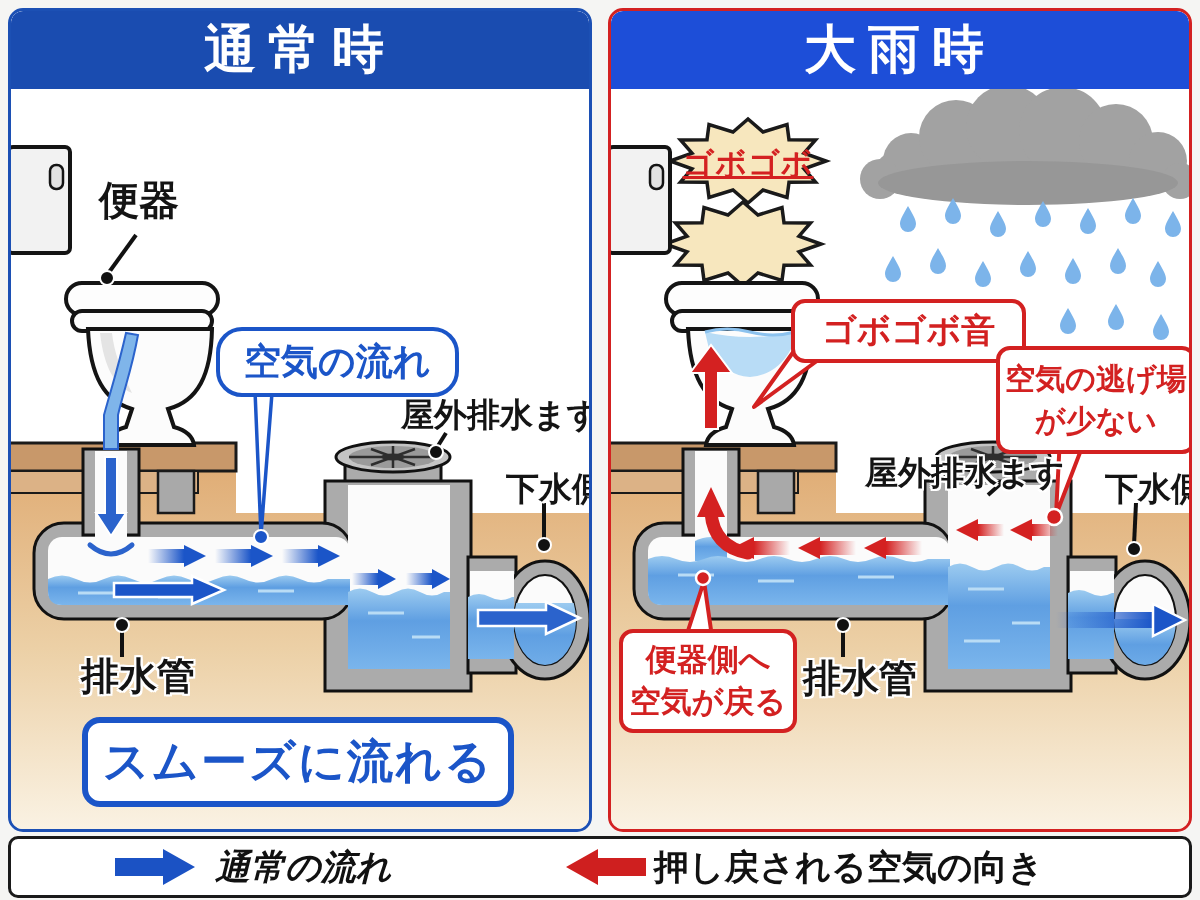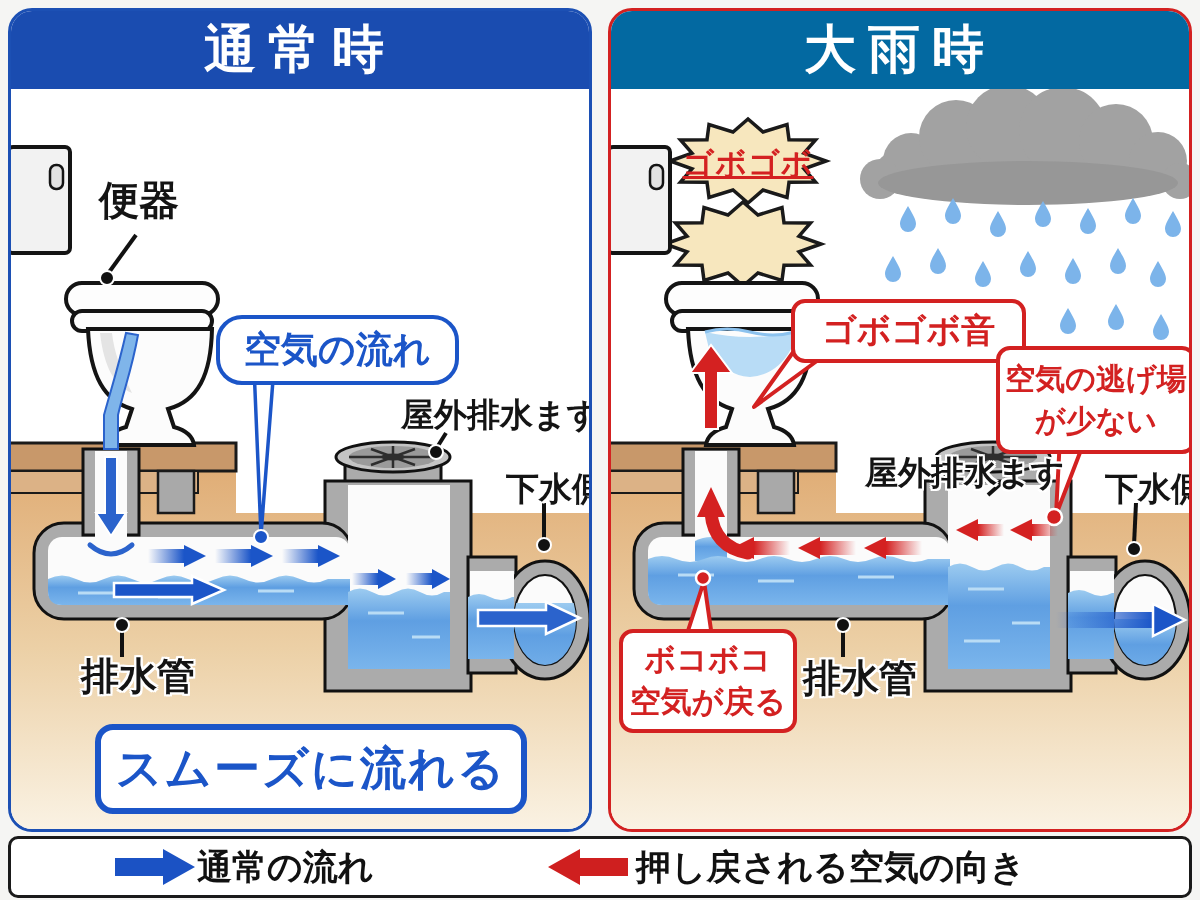--- a/index.html
+++ b/index.html
@@ -4,42 +4,42 @@
 <style>
   html,body{margin:0;padding:0;}
   body{
     width:1200px;height:900px;position:relative;
     background:#f5f5f3;
     font-family:"Liberation Sans","DejaVu Sans",sans-serif;
     overflow:hidden;
   }
   .panel{
     position:absolute;top:8px;width:578px;height:818px;
-    background:#ffffff;border:3px solid;border-radius:24px;overflow:hidden;
+    background:#ffffff;border:3px solid;border-radius:15px;overflow:hidden;
   }
   .panel.left{left:8px;border-color:#1c50b4;}
   .panel.right{left:608px;border-color:#d32121;}
   .panel-header{
     position:absolute;left:0;top:0;width:100%;height:78px;
     display:flex;align-items:center;justify-content:center;
     color:#ffffff;font-size:52px;font-weight:bold;letter-spacing:12px;
     border-radius:12px 12px 0 0;
   }
   .panel.left .panel-header{background:#1a4cb0;}
-  .panel.right .panel-header{background:#0369a1;}
+  .panel.right .panel-header{background:#1d4ed8;}
   .illus{position:absolute;left:-3px;top:78px;}
   .lbl{
     position:absolute;color:#141414;font-weight:bold;white-space:nowrap;
     text-shadow:-2px -2px 0 #fff,2px -2px 0 #fff,-2px 2px 0 #fff,2px 2px 0 #fff,0 2px 0 #fff,0 -2px 0 #fff,2px 0 0 #fff,-2px 0 0 #fff;
   }
   .bubble{
     position:absolute;background:#ffffff;font-weight:bold;white-space:nowrap;
     display:flex;flex-direction:column;align-items:center;justify-content:center;
   }
-  .bubble.blue{border:4px solid #1b55c8;color:#1b55c8;border-radius:26px;}
+  .bubble.blue{border:4px solid #1b55c8;color:#1b55c8;border-radius:26px;margin-top:12px;}
   .bubble.red{border:4px solid #d32121;color:#d32121;border-radius:14px;}
   .summary{
     position:absolute;background:#ffffff;font-weight:bold;text-align:center;
     display:flex;align-items:center;justify-content:center;border-radius:18px;
   }
   .summary.blue{border:6px solid #1b55c8;color:#1b55c8;font-size:46px;letter-spacing:2px;}
   .summary.red{border:6px solid #d32121;color:#d32121;font-size:40px;letter-spacing:1px;}
   .burst-text{
     position:absolute;color:#d42121;font-weight:bold;font-size:31px;
     width:160px;text-align:center;letter-spacing:1px;
@@ -169,21 +169,21 @@
 
     <path d="M246,278 L266,278 L253,446 Z" fill="#fff" stroke="#1b55c8" stroke-width="3.5" stroke-linejoin="round"></path>
     <circle cx="253" cy="448" r="7" fill="#1b55c8" stroke="#fff" stroke-width="2"></circle>
   </svg>
 
   <div class="lbl" style="left:88px;top:162px;font-size:40px;">便器</div>
   <div class="bubble blue" style="left:205px;top:304px;padding:6px 24px;font-size:37px;">空気の流れ</div>
   <div class="lbl" style="left:390px;top:382px;font-size:33px;">屋外排水ます</div>
   <div class="lbl" style="left:495px;top:456px;font-size:33px;">下水側</div>
   <div class="lbl" style="left:70px;top:640px;font-size:38px;">排水管</div>
-  <div class="summary blue" style="left:84px;top:706px;width:420px;height:78px;margin-top:7px;">スムーズに流れる</div>
+  <div class="summary blue" style="left:71px;top:706px;width:420px;height:78px;">スムーズに流れる</div>
 </div>
 
 <div class="panel right">
   <div class="panel-header">大雨時</div>
 
   <svg class="illus" width="584" height="740" viewBox="0 0 584 740">
 
     <path d="M2,378 H228 V424 H584 V740 H2 Z" fill="url(#groundG)"></path>
 
     <g>
@@ -320,28 +320,28 @@
 
   <div class="burst-text" style="left:57px;top:132px;text-decoration:underline;">ゴボゴボ</div>
   <div class="bubble red" style="left:180px;top:288px;padding:5px 27px;font-size:34px;">ゴボゴボ音</div>
   <div class="bubble red" style="left:385px;top:335px;width:184px;padding:8px 4px;font-size:30px;line-height:42px;">
     <span>空気の逃げ場</span>
     <span>が少ない</span>
   </div>
   <div class="lbl" style="left:254px;top:440px;font-size:33px;">屋外排水ます</div>
   <div class="lbl" style="left:494px;top:456px;font-size:33px;">下水側</div>
   <div class="bubble red" style="left:8px;top:618px;width:170px;padding:6px 0;font-size:31px;line-height:42px;">
-    <span>ボコボコ</span>
+    <span>便器側へ</span>
     <span>空気が戻る</span>
   </div>
   <div class="lbl" style="left:192px;top:642px;font-size:38px;">排水管</div>
 </div>
 
 <div class="legend">
   <svg width="82" height="38" viewBox="0 0 82 38" style="margin-left:104px;">
     <polygon points="0,10 48,10 48,1 80,19 48,37 48,28 0,28" fill="#1b52c4"></polygon>
   </svg>
-  <span class="legend-label" style="">通常の流れ</span>
+  <span class="legend-label" style="margin-left:18px;font-style:italic;">通常の流れ</span>
   <svg width="82" height="38" viewBox="0 0 82 38" style="margin-left:172px;">
     <polygon points="82,10 34,10 34,1 2,19 34,37 34,28 82,28" fill="#cf1f1f"></polygon>
   </svg>
   <span class="legend-label" style="margin-left:8px;">押し戻される空気の向き</span>
 </div>
 
 </body></html>

